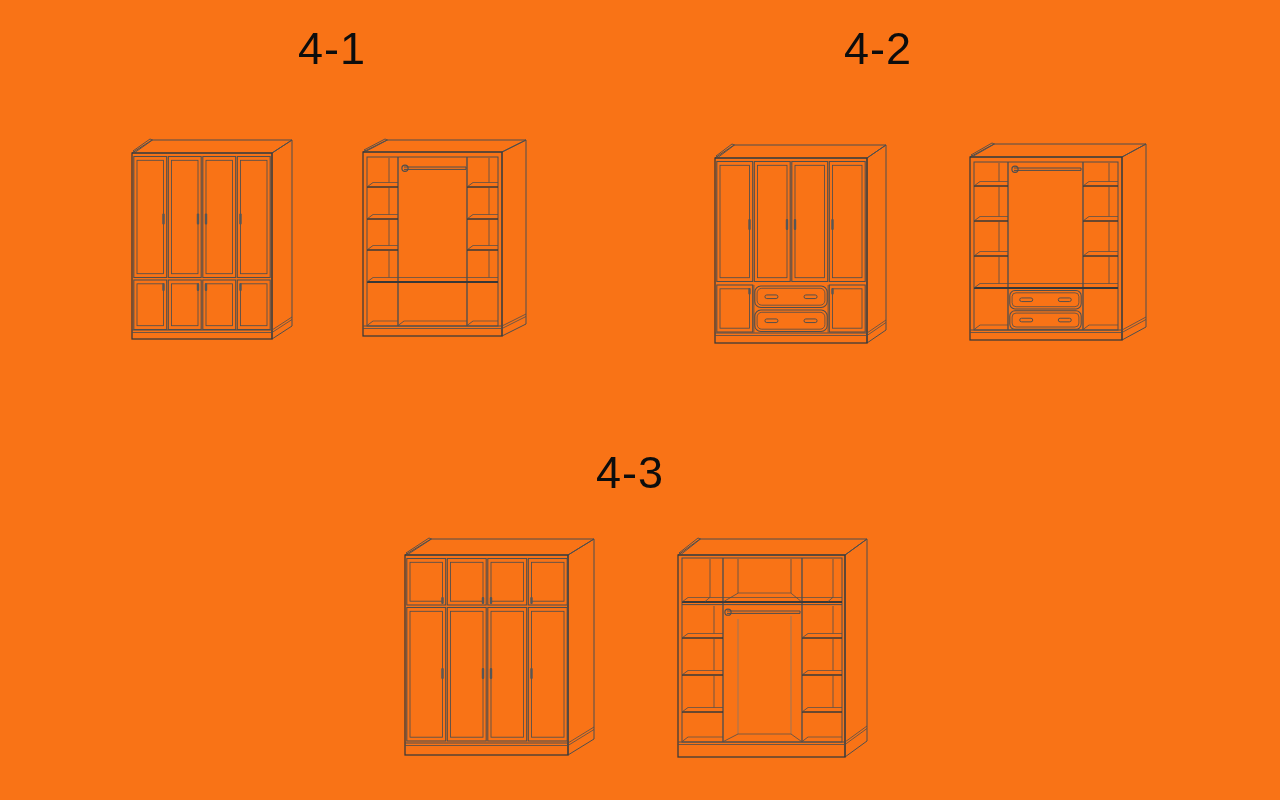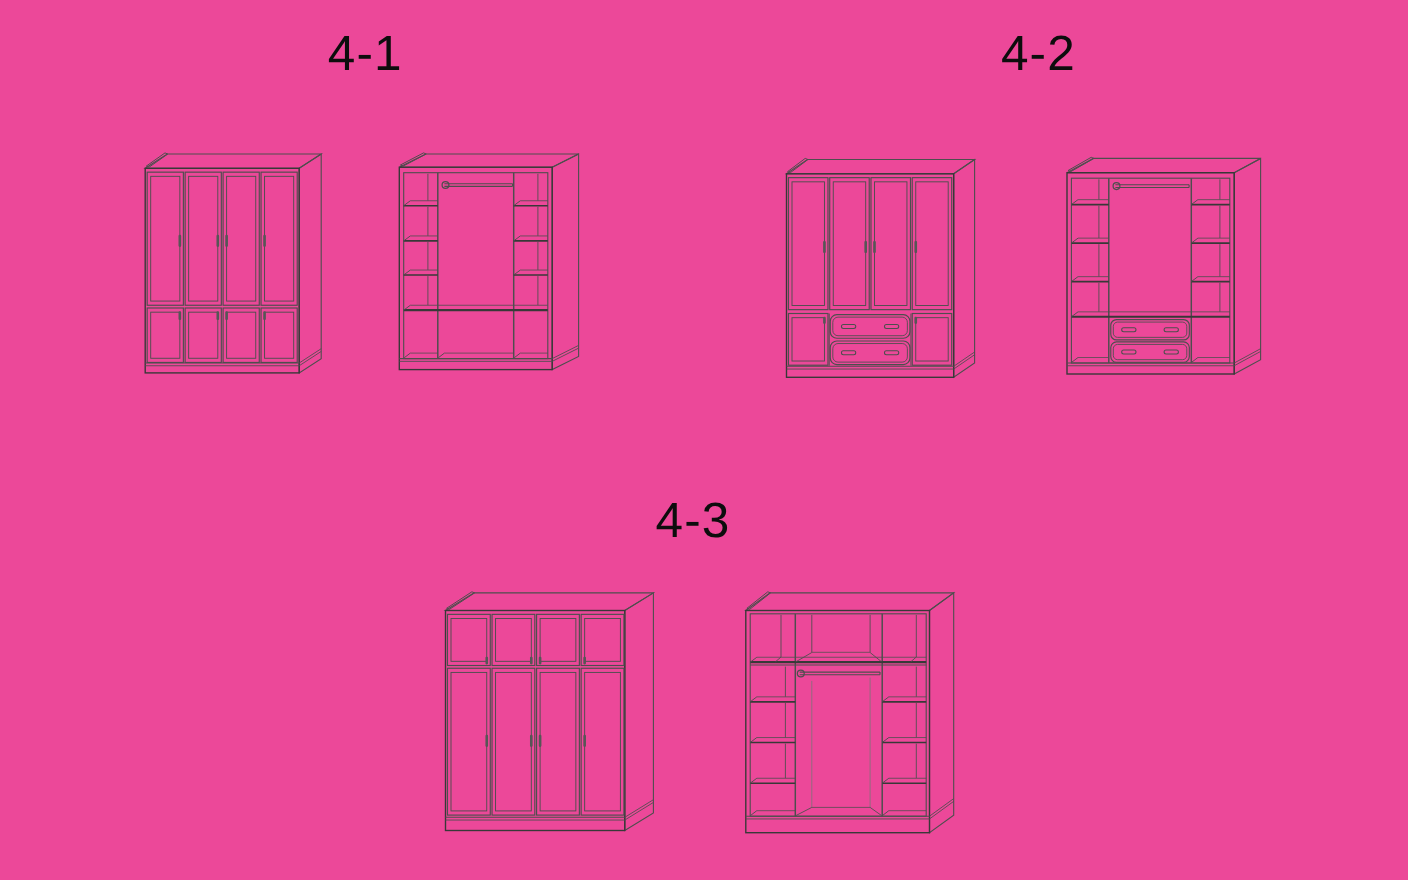--- a/index.html
+++ b/index.html
@@ -1,27 +1,27 @@
 <!DOCTYPE html>
 <html><head>
 <meta charset="utf-8">
 <style>
   html,body{margin:0;padding:0;background:#ffffff;}
-  #canvas{position:relative;width:1280px;height:800px;background:#ec4899;overflow:hidden;
+  #canvas{position:relative;width:1280px;height:800px;background:#f97316;overflow:hidden;
           font-family:"Liberation Sans", sans-serif;}
   .glabel{position:absolute;transform:translateX(-50%);font-size:45px;font-weight:400;
           color:#0d0d0d;letter-spacing:1px;white-space:nowrap;line-height:1;}
   svg.fig{position:absolute;overflow:visible;}
 </style>
 </head>
 <body>
 
 <div id="canvas">
   <div class="glabel" id="lbl-0" style="left: 332px; top: 26px; color: rgb(13, 13, 13);">4-1</div>
-  <div class="glabel" id="lbl-1" style="left: 944px; top: 26px; color: rgb(13, 13, 13);">4-2</div>
+  <div class="glabel" id="lbl-1" style="left: 878px; top: 26px; color: rgb(13, 13, 13);">4-2</div>
   <div class="glabel" id="lbl-2" style="left: 630px; top: 450px; color: rgb(13, 13, 13);">4-3</div>
 
   <svg class="fig" id="fig-0-0" width="166" height="208" viewBox="0 0 166 208" style="left: 128px; top: 136px;">
       <polygon points="4,17 144,17 164,4 24,4" fill="none" stroke="#4e4e4e" stroke-width="1" stroke-linejoin="miter"></polygon>
       <line x1="5" y1="15" x2="22" y2="3" stroke="#4e4e4e" stroke-width="0.9"></line>
       <line x1="7.5" y1="16" x2="24.5" y2="4" stroke="#4e4e4e" stroke-width="0.9"></line>
       <line x1="5" y1="15" x2="7.5" y2="16" stroke="#4e4e4e" stroke-width="0.9"></line>
       <line x1="22" y1="3" x2="24.5" y2="4" stroke="#4e4e4e" stroke-width="0.9"></line>
       <polygon points="144,17 164,4 164,190 144,203" fill="none" stroke="#4e4e4e" stroke-width="1" stroke-linejoin="miter"></polygon>
       <rect x="4" y="17" width="140" height="186" rx="0" fill="none" stroke="#383838" stroke-width="1.25"></rect>

